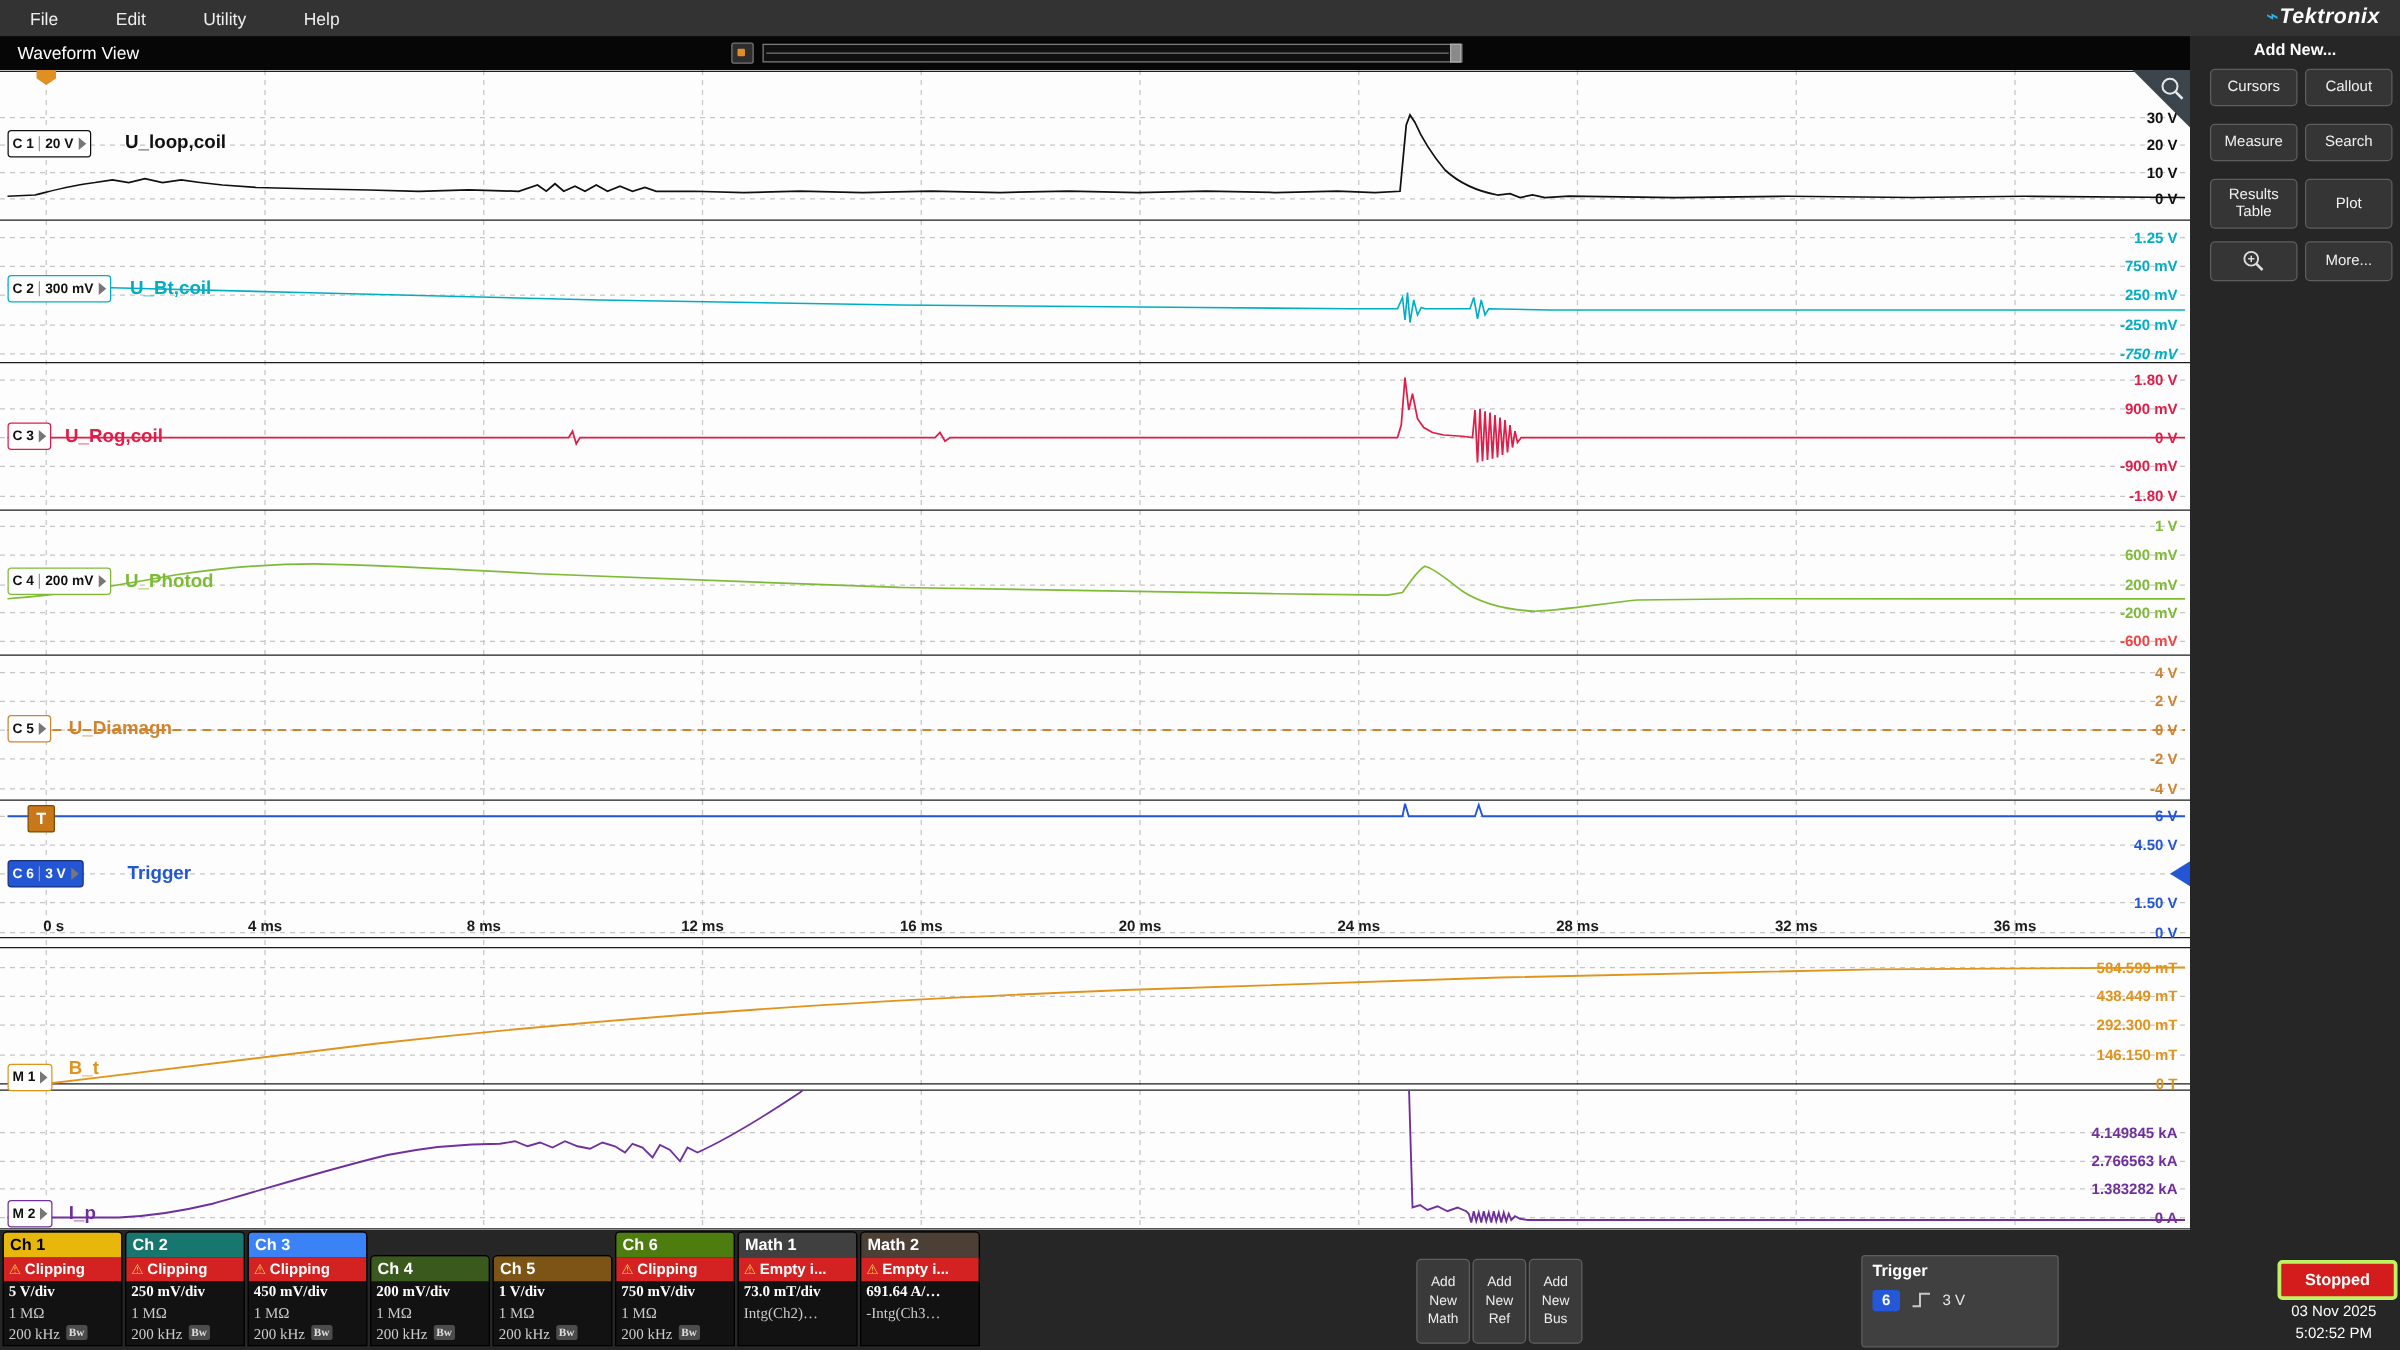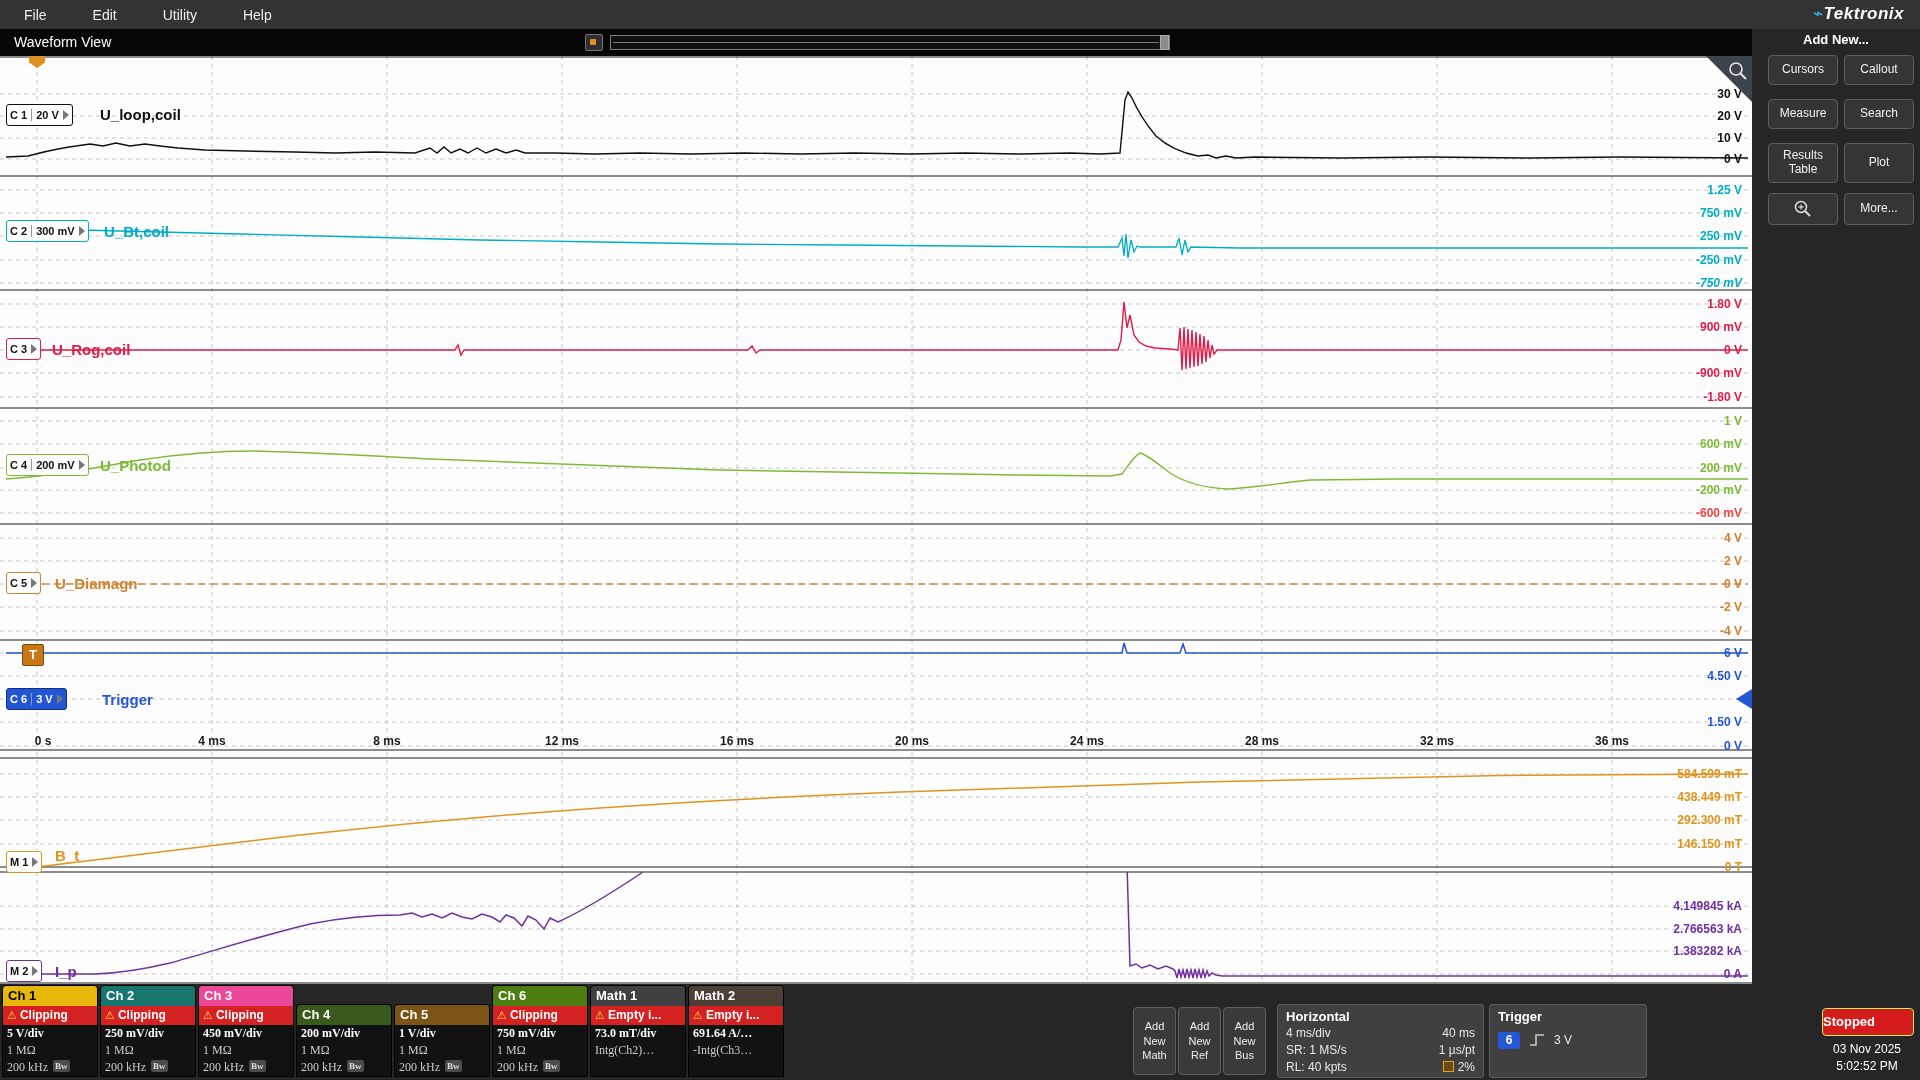--- a/index.html
+++ b/index.html
@@ -53,21 +53,21 @@
   .bb-row{height:17px;line-height:17px;padding:0 4px;font-size:12px;color:#ccc;white-space:nowrap;overflow:hidden;font-family:Liberation Serif, serif;}
   .bb-row.first{color:#fff;font-weight:bold;}
   .bwchip{display:inline-block;background:#4c4c4c;color:#ddd;font-size:9px;font-weight:bold;line-height:10px;padding:1px 2px;border-radius:2px;margin-left:5px;vertical-align:2px;}
   .bwchip:empty{display:none;}
   .addnew{position:absolute;top:23px;width:41px;height:66px;background:#3a3a3a;border:1px solid #606060;border-radius:4px;color:#eee;font-size:11px;text-align:center;display:flex;align-items:center;justify-content:center;line-height:1.35;}
   .card{position:absolute;top:20px;height:74px;background:#404040;border:1px solid #5c5c5c;border-radius:3px;box-sizing:border-box;padding:3px 8px;color:#e8e8e8;font-size:12px;}
   .card .ttl{font-weight:bold;font-size:13px;color:#fff;height:17px;line-height:17px;}
   .crow{display:flex;justify-content:space-between;height:17px;line-height:17px;}
   #trig-row{display:flex;align-items:center;gap:8px;height:22px;margin-top:4px;}
   #trig-src{width:22px;height:17px;background:#2458d8;border-radius:3px;color:#fff;font-weight:bold;font-size:12px;text-align:center;line-height:17px;}
-  #stopped{position:absolute;left:1822px;top:24px;width:90px;height:26px;background:#d41c1c;border:1px solid #bef264;border-radius:4px;color:#fff;font-weight:bold;font-size:13px;text-align:left;line-height:26px;}
+  #stopped{position:absolute;left:1822px;top:24px;width:90px;height:26px;background:#d41c1c;border:3px solid #bef264;border-radius:4px;color:#fff;font-weight:bold;font-size:13px;text-align:center;line-height:26px;}
   #dt-date{position:absolute;left:1822px;top:58px;width:90px;text-align:center;color:#fff;font-size:12px;}
   #dt-time{position:absolute;left:1822px;top:75px;width:90px;text-align:center;color:#fff;font-size:12px;}
   .posicon{display:inline-block;width:9px;height:9px;border:1px solid #e8a020;margin-right:4px;vertical-align:-1px;background:#6a4a10;}
 </style>
 </head>
 <body>
 
 <div id="app">
 
   <div id="menubar">
@@ -273,21 +273,21 @@
         <div class="bb-row"><span>200 kHz</span><span class="bwchip">Bw</span></div>
       </div>
       <div class="bbadge">
         <div class="bb-head" style="background-color: rgb(23, 119, 110); color: rgb(255, 255, 255);">Ch 2</div>
         <div class="bb-warn"><span class="wtri">⚠</span><span>Clipping</span></div>
         <div class="bb-row first">250 mV/div</div>
         <div class="bb-row">1 MΩ</div>
         <div class="bb-row"><span>200 kHz</span><span class="bwchip">Bw</span></div>
       </div>
       <div class="bbadge">
-        <div class="bb-head" style="background-color: #ec4899; color: rgb(255, 255, 255);">Ch 3</div>
+        <div class="bb-head" style="background-color: #3b82f6; color: rgb(255, 255, 255);">Ch 3</div>
         <div class="bb-warn"><span class="wtri">⚠</span><span>Clipping</span></div>
         <div class="bb-row first">450 mV/div</div>
         <div class="bb-row">1 MΩ</div>
         <div class="bb-row"><span>200 kHz</span><span class="bwchip">Bw</span></div>
       </div>
       <div class="bbadge">
         <div class="bb-head" style="background-color: rgb(57, 89, 29); color: rgb(255, 255, 255);">Ch 4</div>
         <div class="bb-row first">200 mV/div</div>
         <div class="bb-row">1 MΩ</div>
         <div class="bb-row"><span>200 kHz</span><span class="bwchip">Bw</span></div>
@@ -318,35 +318,20 @@
         <div class="bb-row first">691.64 A/…</div>
         <div class="bb-row">-Intg(Ch3…</div>
         <div class="bb-row"></div>
       </div>
     </div>
 
     <div class="addnew" style="left:1133px">Add New Math</div>
     <div class="addnew" style="left:1178px">Add New Ref</div>
     <div class="addnew" style="left:1223px">Add New Bus</div>
 
-    <div class="card" style="left:1277px;width:207px">
-      <div class="ttl">Horizontal</div>
-      <div class="crow">
-          <span>4 ms/div</span>
-          <span>40 ms</span>
-        </div>
-      <div class="crow">
-          <span>SR: 1 MS/s</span>
-          <span>1 µs/pt</span>
-        </div>
-      <div class="crow">
-          <span>RL: 40 kpts</span>
-          <span><span class="posicon"></span><span>2%</span></span>
-        </div>
-    </div>
 
     <div class="card" style="left:1489px;width:158px">
       <div class="ttl">Trigger</div>
       <div id="trig-row">
         <span id="trig-src">6</span>
         <svg width="18" height="16">
             <polyline points="2,13 8,13 8,3 16,3" fill="none" stroke="#c8c8c8" stroke-width="1.6"></polyline>
           </svg>
         <span>3 V</span>
       </div>

